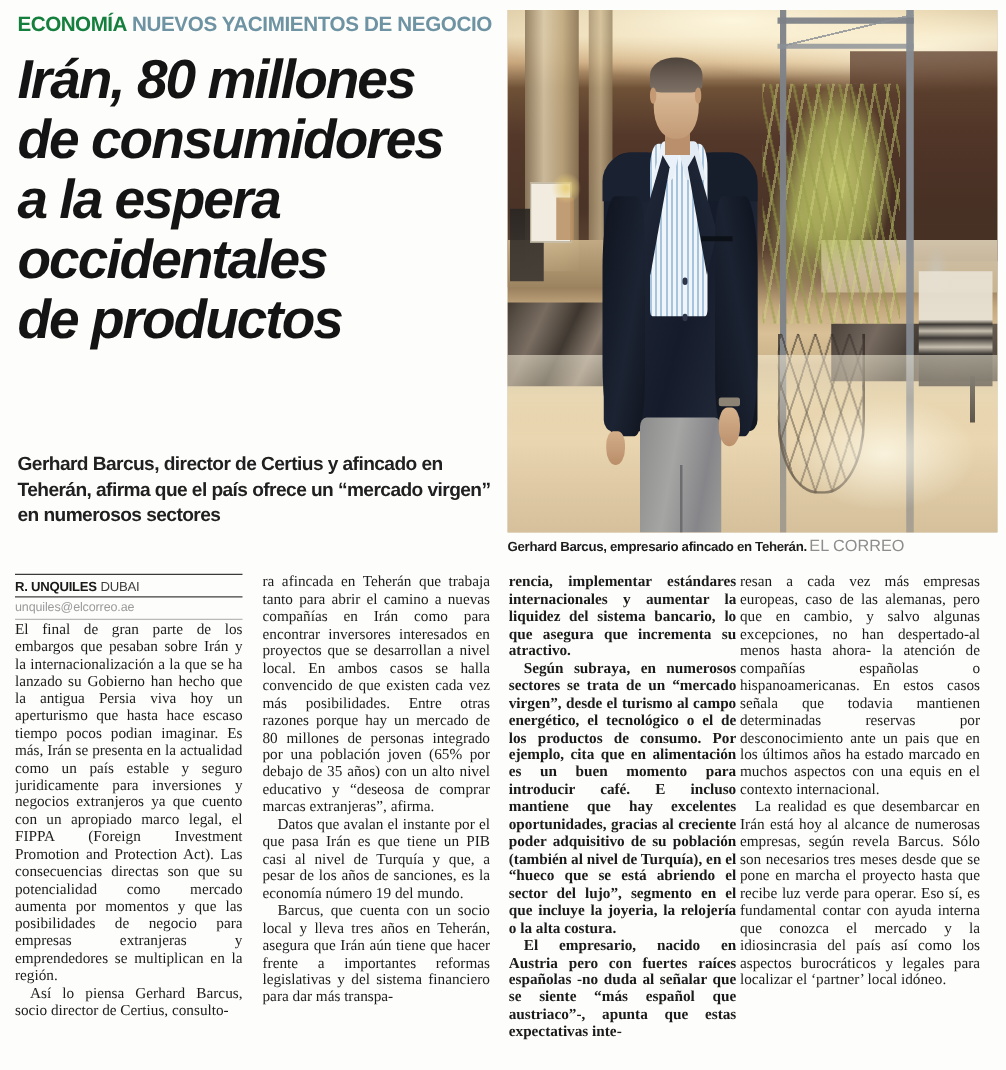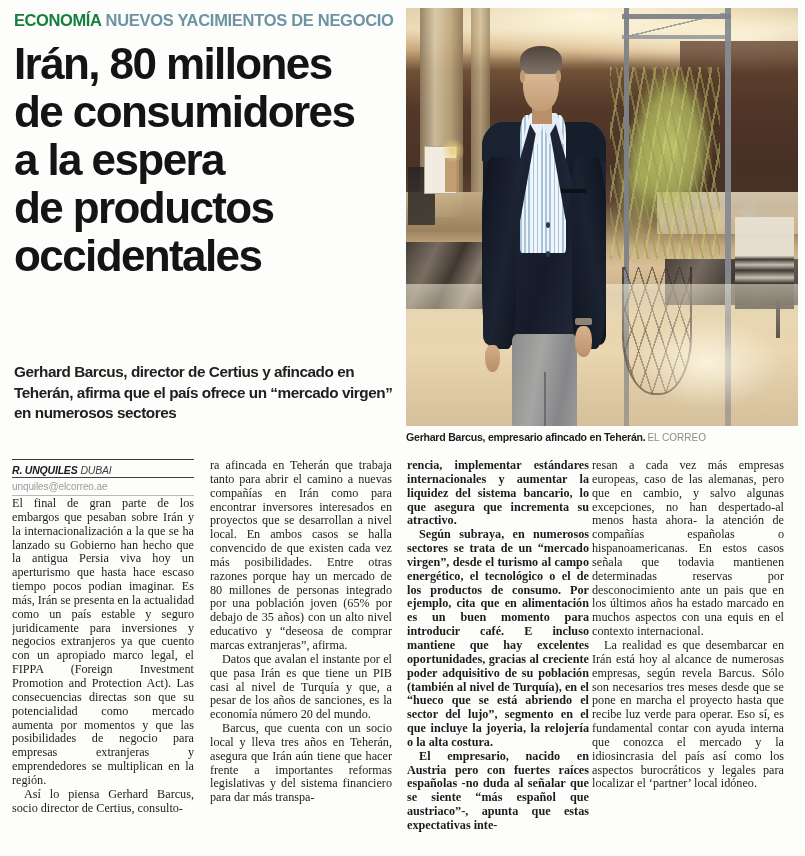--- a/index.html
+++ b/index.html
@@ -57,21 +57,21 @@
     top: 40px;
     width: 388px;
     font-family: "Liberation Sans", "DejaVu Sans", sans-serif;
     font-weight: 700;
     font-size: 44px;
     line-height: 48px;
     letter-spacing: -1.6px;
     color: #141414;
     margin: 0;
   }
-  .headline .hl-line { display: block; }
+  .headline .hl-line { display: block; font-style: italic; }
 
   
   .subhead {
     position: absolute;
     left: 14px;
     top: 362px;
     width: 390px;
     font-family: "Liberation Sans", "DejaVu Sans", sans-serif;
     font-weight: 700;
     font-size: 15.3px;
@@ -301,21 +301,21 @@
     line-height: 14px;
     letter-spacing: -0.25px;
     color: #1d1d1d;
     font-weight: 700;
     white-space: nowrap;
   }
   .photo-caption .credit {
     font-weight: 400;
     color: #8d8d8d;
     letter-spacing: 0;
-    font-size: 10px;
+    font-size: 13px;
     margin-left: 2px;
   }
 
   
   .byline {
     position: absolute;
     left: 12px;
     top: 459px;
     width: 182px;
     border-top: 1px solid #3a3a3a;
@@ -323,21 +323,20 @@
     padding-top: 3px;
     padding-bottom: 2px;
     font-family: "Liberation Sans", "DejaVu Sans", sans-serif;
   }
   .byline-row1 {
     font-size: 10.5px;
     line-height: 14px;
     letter-spacing: -0.2px;
     color: #1a1a1a;
     white-space: nowrap;
-    font-style: italic;
   }
   .byline-author { font-weight: 700; }
   .byline-place { font-weight: 400; color: #3d3d3d; margin-left: 3px; }
   .byline-mailwrap {
     border-top: 1px solid #404040;
     margin-top: 0;
     padding-top: 2px;
   }
   .byline-mail {
     font-size: 10px;
@@ -381,22 +380,22 @@
 <div class="page">
 
   <div class="kicker">
     <span class="kicker-section">ECONOMÍA</span><span class="kicker-desc">NUEVOS YACIMIENTOS DE NEGOCIO</span>
   </div>
 
   <h1 class="headline">
     <span class="hl-line">Irán, 80 millones</span>
     <span class="hl-line">de consumidores</span>
     <span class="hl-line">a la espera</span>
+    <span class="hl-line">occidentales</span>
     <span class="hl-line">de productos</span>
-    <span class="hl-line">occidentales</span>
   </h1>
 
   <div class="subhead">Gerhard Barcus, director de Certius y afincado en Teherán, afirma que el país ofrece un “mercado virgen” en numerosos sectores</div>
 
   <figure class="photo-wrap" style="margin:0">
     <div class="photo">
       <div class="col-left"></div>
       <div class="col-left2"></div>
       <div class="wall-right"></div>
       <div class="counter"></div>
@@ -463,21 +462,21 @@
     </div>
   </div>
 
   <div class="cols">
     <div class="col col-1">
       <p>El final de gran parte de los embargos que pesaban sobre Irán y la internacionalización a la que se ha lanzado su Gobierno han hecho que la antigua Persia viva hoy un aperturismo que hasta hace escaso tiempo pocos podian imaginar. Es más, Irán se presenta en la actualidad como un país estable y seguro juridicamente para inversiones y negocios extranjeros ya que cuento con un apropiado marco legal, el FIPPA (Foreign Investment Promotion and Protection Act). Las consecuencias directas son que su potencialidad como mercado aumenta por momentos y que las posibilidades de negocio para empresas extranjeras y emprendedores se multiplican en la región.</p>
       <p>Así lo piensa Gerhard Barcus, socio director de Certius, consulto-</p>
     </div>
     <div class="col col-2">
       <p>ra afincada en Teherán que trabaja tanto para abrir el camino a nuevas compañías en Irán como para encontrar inversores interesados en proyectos que se desarrollan a nivel local. En ambos casos se halla convencido de que existen cada vez más posibilidades. Entre otras razones porque hay un mercado de 80 millones de personas integrado por una población joven (65% por debajo de 35 años) con un alto nivel educativo y “deseosa de comprar marcas extranjeras”, afirma.</p>
-      <p>Datos que avalan el instante por el que pasa Irán es que tiene un PIB casi al nivel de Turquía y que, a pesar de los años de sanciones, es la economía número 20 del mundo.</p>
+      <p>Datos que avalan el instante por el que pasa Irán es que tiene un PIB casi al nivel de Turquía y que, a pesar de los años de sanciones, es la economía número 19 del mundo.</p>
       <p>Barcus, que cuenta con un socio local y lleva tres años en Teherán, asegura que Irán aún tiene que hacer frente a importantes reformas legislativas y del sistema financiero para dar más transpa-</p>
     </div>
     <div class="col col-3">
       <p>rencia, implementar estándares internacionales y aumentar la liquidez del sistema bancario, lo que asegura que incrementa su atractivo.</p>
       <p>Según subraya, en numerosos sectores se trata de un “mercado virgen”, desde el turismo al campo energético, el tecnológico o el de los productos de consumo. Por ejemplo, cita que en alimentación es un buen momento para introducir café. E incluso mantiene que hay excelentes oportunidades, gracias al creciente poder adquisitivo de su población (también al nivel de Turquía), en el “hueco que se está abriendo el sector del lujo”, segmento en el que incluye la joyeria, la relojería o la alta costura.</p>
       <p>El empresario, nacido en Austria pero con fuertes raíces españolas -no duda al señalar que se siente “más español que austriaco”-, apunta que estas expectativas inte-</p>
     </div>
     <div class="col col-4">
       <p>resan a cada vez más empresas europeas, caso de las alemanas, pero que en cambio, y salvo algunas excepciones, no han despertado-al menos hasta ahora- la atención de compañías españolas o hispanoamericanas. En estos casos señala que todavia mantienen determinadas reservas por desconocimiento ante un pais que en los últimos años ha estado marcado en muchos aspectos con una equis en el contexto internacional.</p>
       <p>La realidad es que desembarcar en Irán está hoy al alcance de numerosas empresas, según revela Barcus. Sólo son necesarios tres meses desde que se pone en marcha el proyecto hasta que recibe luz verde para operar. Eso sí, es fundamental contar con ayuda interna que conozca el mercado y la idiosincrasia del país así como los aspectos burocráticos y legales para localizar el ‘partner’ local idóneo.</p>

